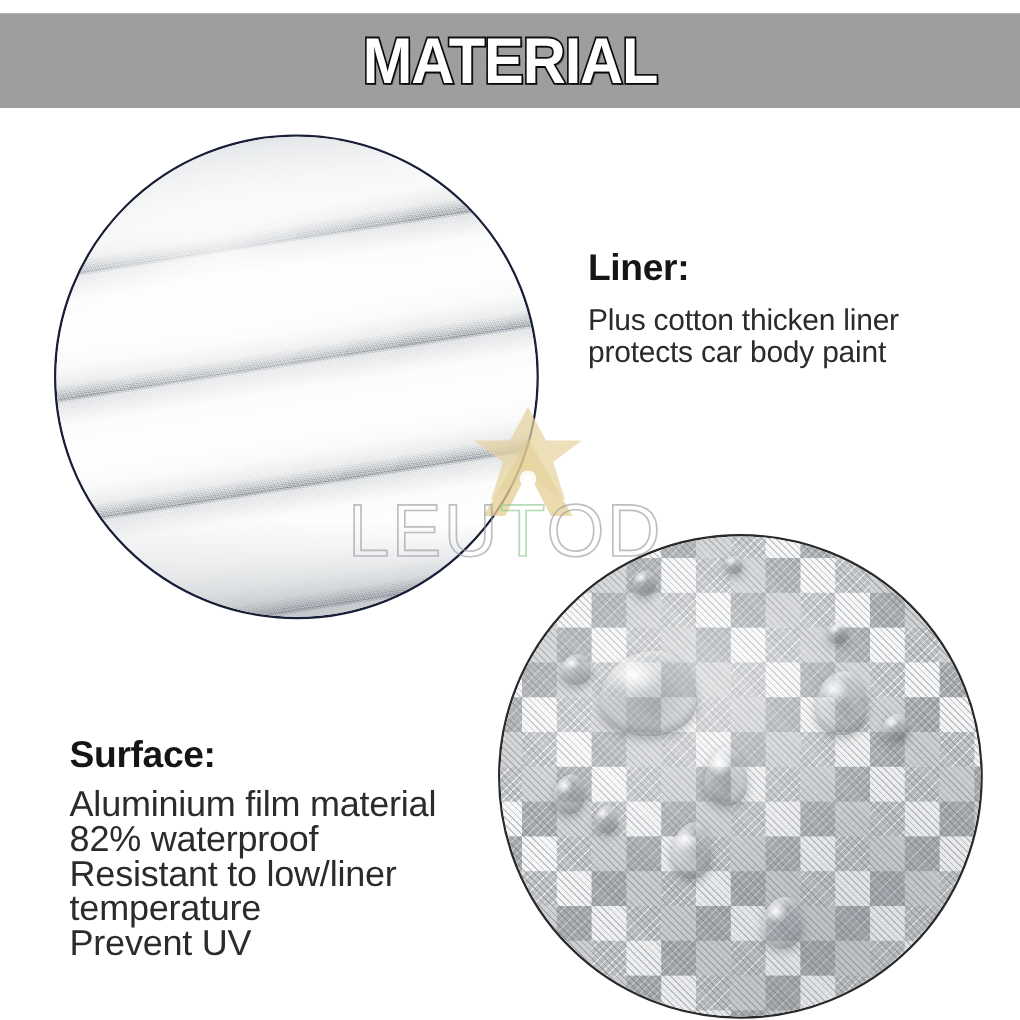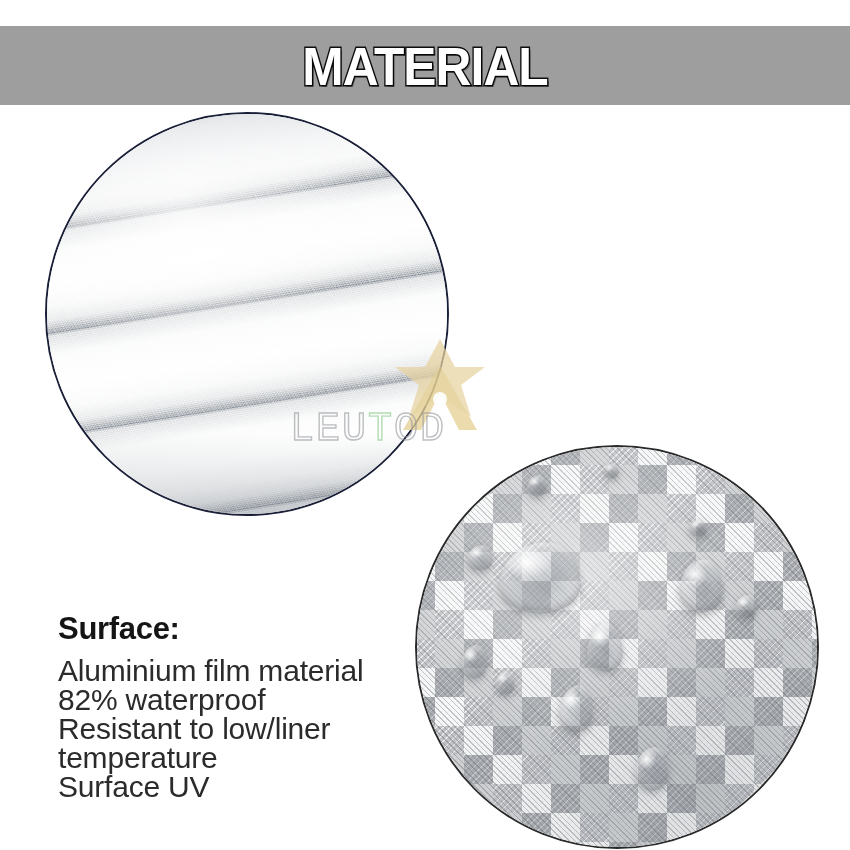--- a/index.html
+++ b/index.html
@@ -13,21 +13,21 @@
     height: 850px;
     background: #ffffff;
     overflow: hidden;
     font-family: "Liberation Sans", sans-serif;
   }
 
   
   #header-banner {
     position: absolute;
     left: 0;
-    top: 26px;
+    top: 11px;
     width: 850px;
     height: 79px;
     background: #9e9e9e;
   }
   #header-title {
     position: absolute;
     left: 0;
     top: 0;
     width: 850px;
     height: 79px;
@@ -182,22 +182,22 @@
     top: 0;
     width: 110px;
     height: 95px;
     opacity: .85;
   }
   #wm-text {
     position: absolute;
     left: 0;
     top: 72px;
     width: 290px;
-    font-family: Liberation Mono, monospace;
-    font-size: 40px;
+    font-family: Liberation Sans, sans-serif;
+    font-size: 62px;
     font-weight: normal;
     letter-spacing: 2px;
     color: transparent;
     -webkit-text-stroke: 1.4px rgba(150,152,156,.62);
     white-space: nowrap;
   }
   #wm-text .wm-accent {
     -webkit-text-stroke: 1.4px rgba(150,205,150,.70);
   }
 
@@ -270,24 +270,31 @@
 
   <div id="watermark">
     <svg id="wm-logo" viewBox="0 0 110 95">
       <path d="M55 4 L70 32 L100 32 L76 50 L86 82 L55 62 L24 82 L34 50 L10 32 L40 32 Z" fill="#e6d2a0" opacity="0.85"></path>
       <path d="M55 30 L92 95 L74 95 L55 58 L36 95 L18 95 Z" fill="#e4cf94" opacity="0.9"></path>
       <circle cx="55" cy="64" r="7" fill="#ffffff" opacity="0.9"></circle>
     </svg>
     <div id="wm-text"><span>LEU</span><span class="wm-accent">T</span><span>OD</span></div>
   </div>
 
+  <div id="liner-callout">
+    <div class="callout-heading">Liner:</div>
+    <div class="callout-body">
+      <span class="callout-line">Plus cotton thicken liner</span>
+      <span class="callout-line">protects car body paint</span>
+    </div>
+  </div>
 
   <div id="surface-callout">
     <div class="callout-heading">Surface:</div>
     <div class="callout-body">
       <span class="callout-line">Aluminium film material</span>
       <span class="callout-line">82% waterproof</span>
       <span class="callout-line">Resistant to low/liner temperature</span>
-      <span class="callout-line">Surface UV</span>
+      <span class="callout-line">Prevent UV</span>
     </div>
   </div>
 
 </div>
 
 </body></html>

